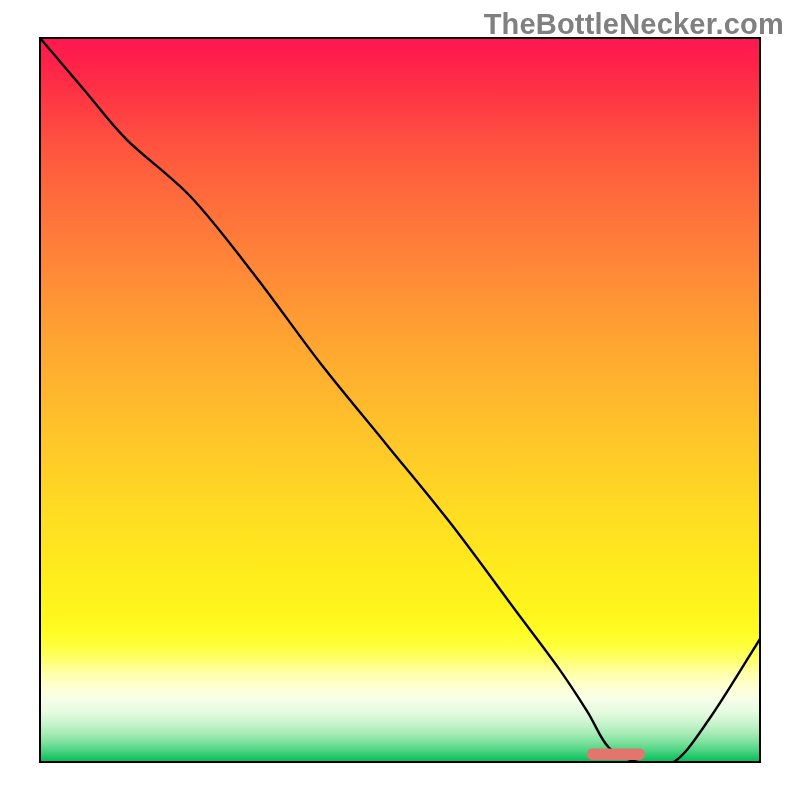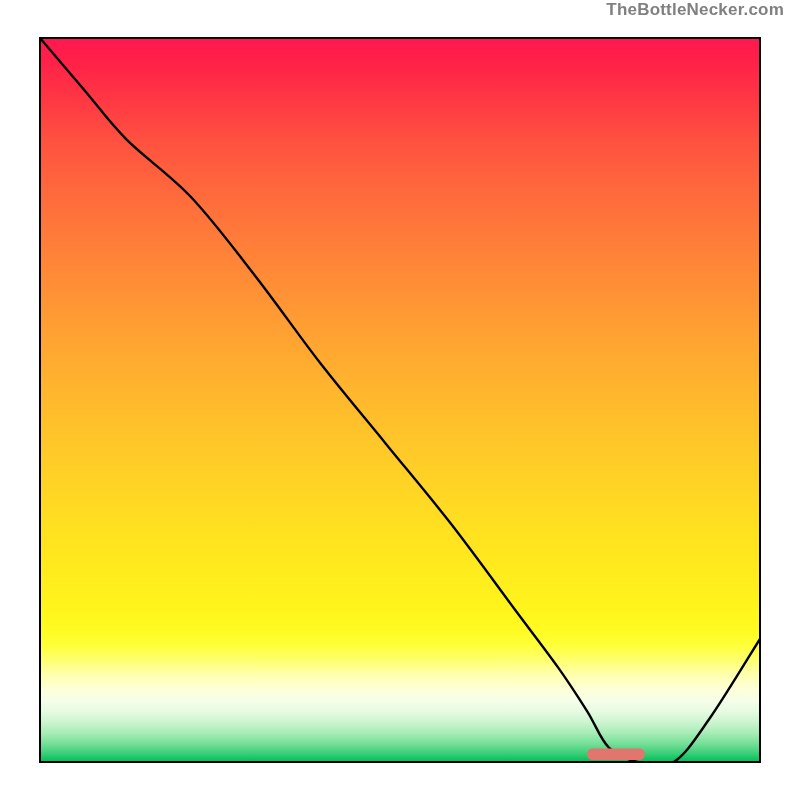--- a/index.html
+++ b/index.html
@@ -11,23 +11,23 @@
     overflow: hidden;
     font-family: Arial, Helvetica, sans-serif;
   }
   .wrap {
     position: relative;
     width: 800px;
     height: 800px;
   }
   .watermark {
     position: absolute;
-    top: 0;
+    top: 8px;
     right: 16px;
-    font-size: 17px;
+    font-size: 29px;
     font-weight: 600;
     color: #808080;
     letter-spacing: 0.2px;
     user-select: none;
   }
   .plot-area {
     position: absolute;
     left: 40px;
     top: 38px;
     width: 720px;

